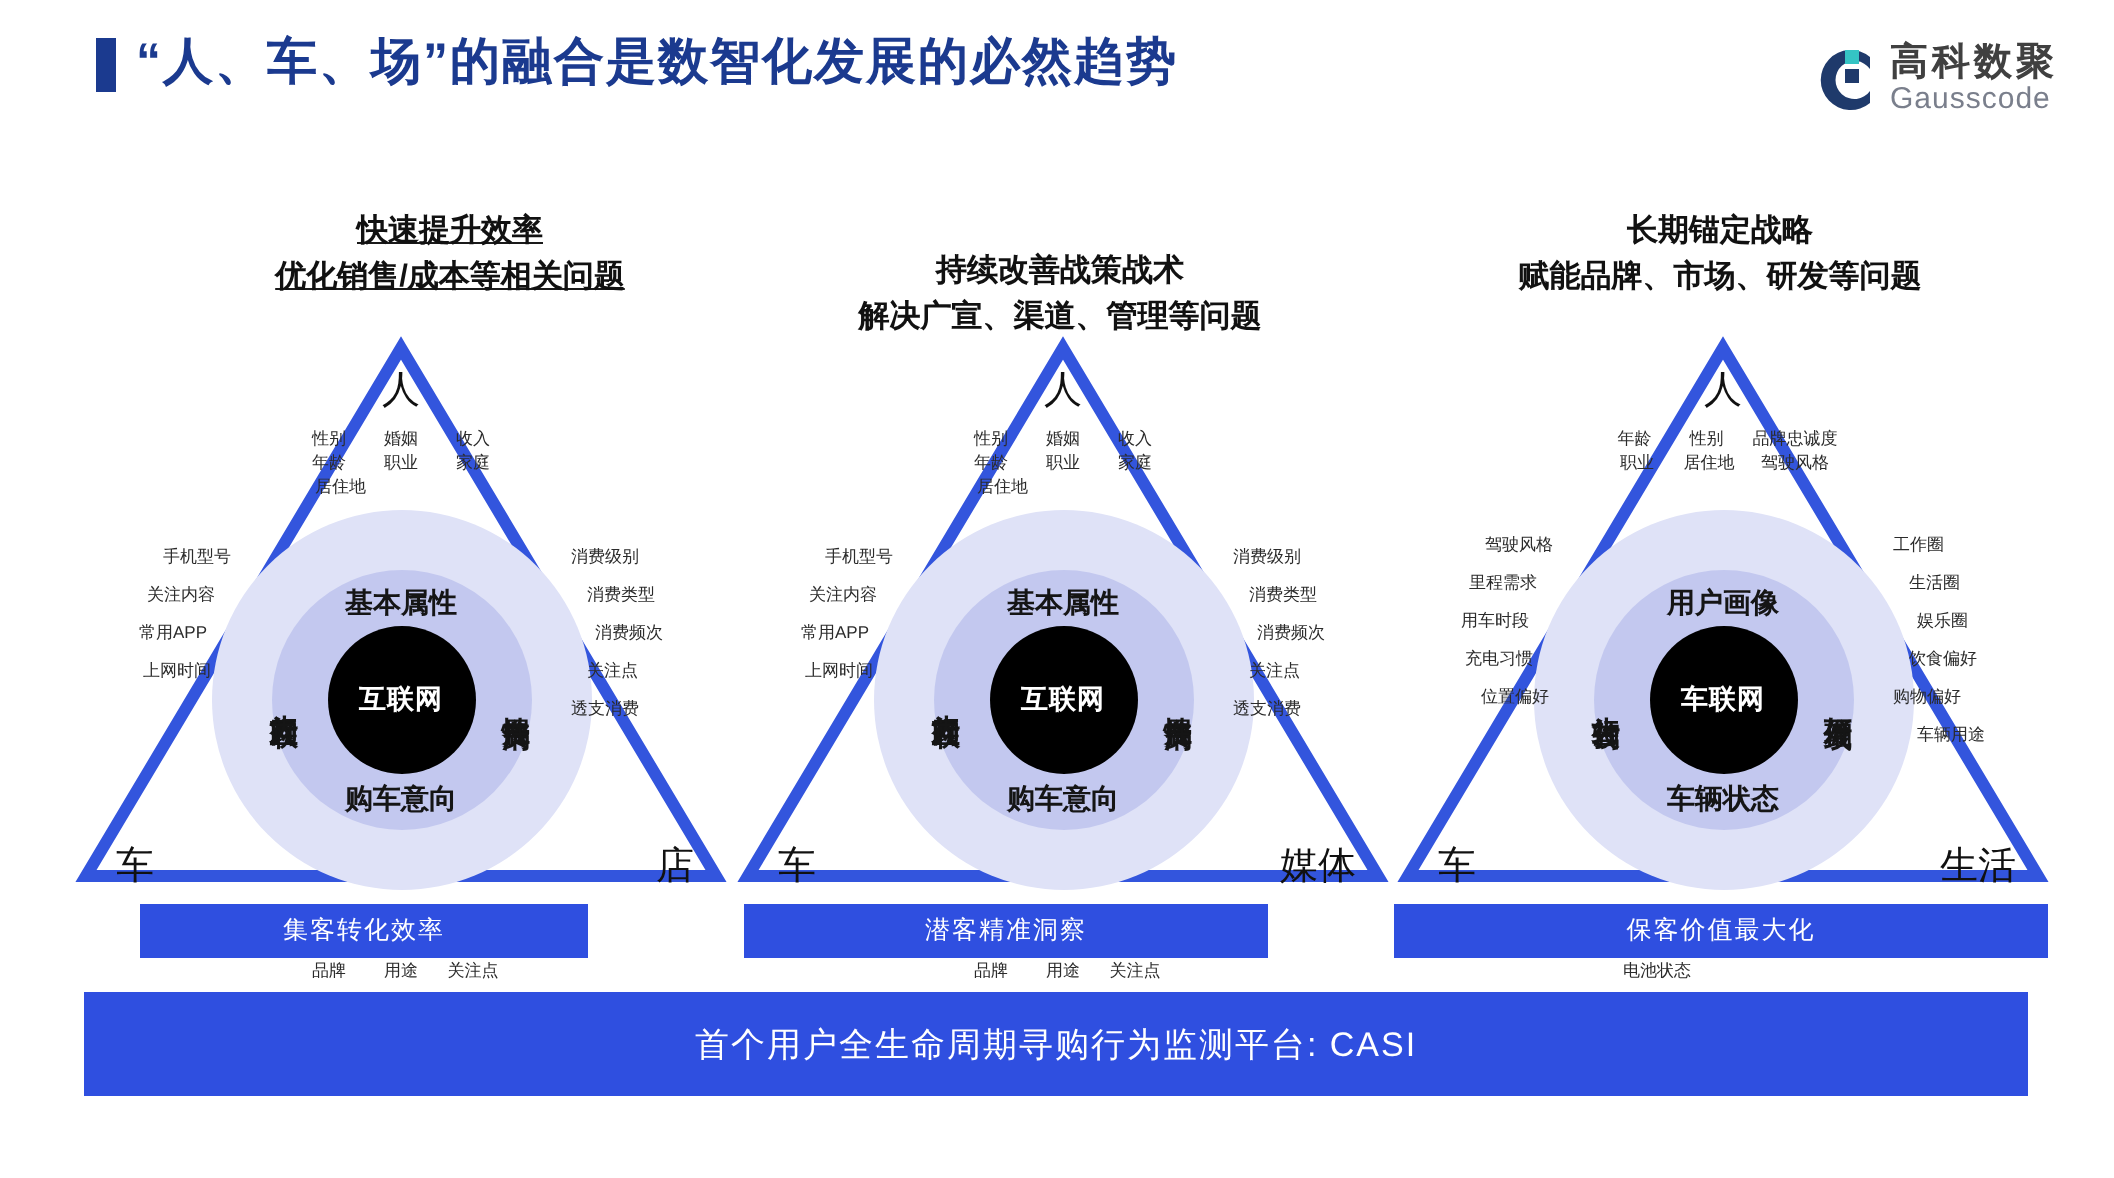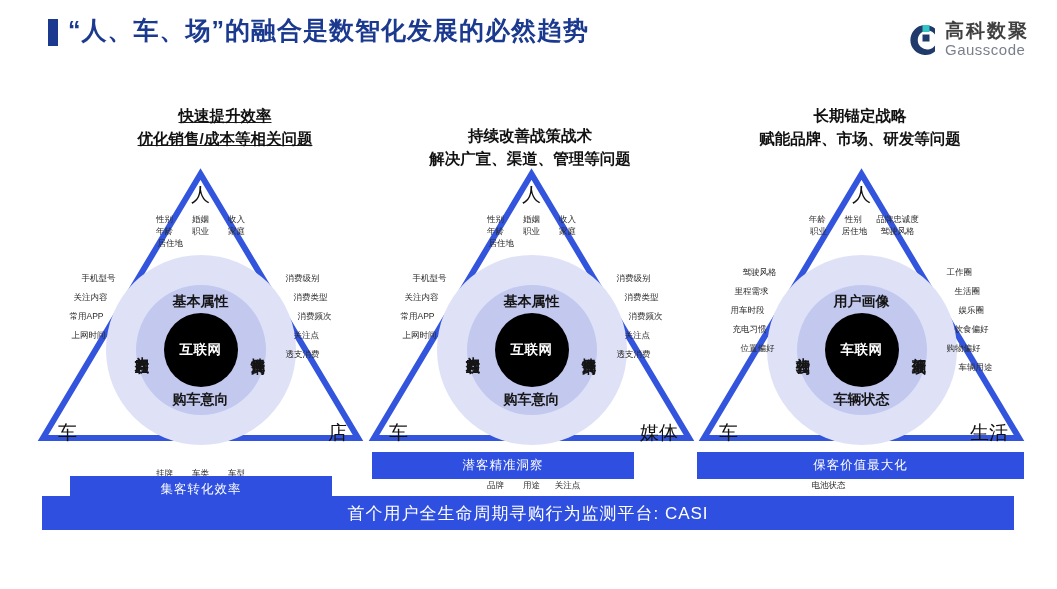--- a/index.html
+++ b/index.html
@@ -102,25 +102,25 @@
   .sat-right div:nth-child(1){margin-left:-12px;}
   .sat-right div:nth-child(2){margin-left:-4px;}
   .sat-right div:nth-child(4){margin-left:-4px;}
   .sat-right div:nth-child(5){margin-left:-12px;}
   
   .bar{
     position:absolute;top:452px;height:27px;background:#2f4fe0;
     display:flex;align-items:center;justify-content:center;
     color:#fff;font-size:12.5px;letter-spacing:1px;
   }
-  #bar0{left:70px;width:262px;margin-top:24px;}
+  #bar0{left:70px;width:224px;}
   #bar1{left:372px;width:262px;}
   #bar2{left:697px;width:327px;}
   .banner{
-    position:absolute;left:42px;top:496px;width:972px;height:34px;background:#2f4fe0;
+    position:absolute;left:42px;top:496px;width:972px;height:52px;background:#2f4fe0;
     display:flex;align-items:center;justify-content:center;
     color:#fff;font-size:17px;letter-spacing:1px;
   }
 </style>
 </head>
 <body>
 
 <div class="header">
   <div class="title-bullet"></div>
   <div class="page-title">“人、车、场”的融合是数智化发展的必然趋势</div>

